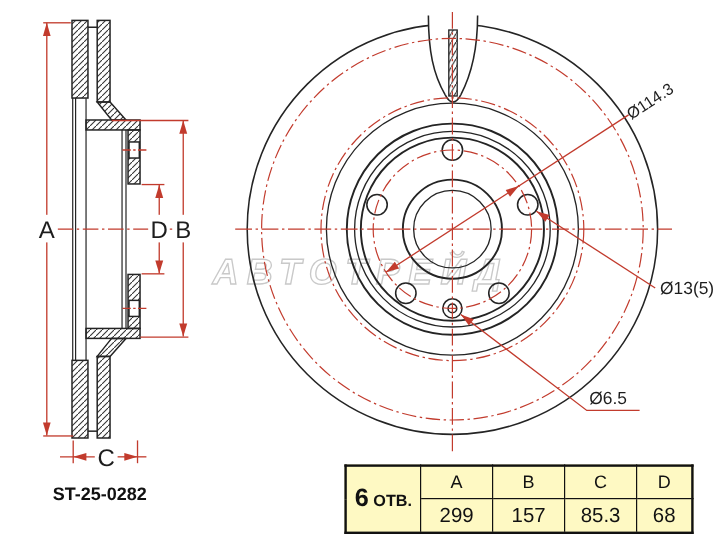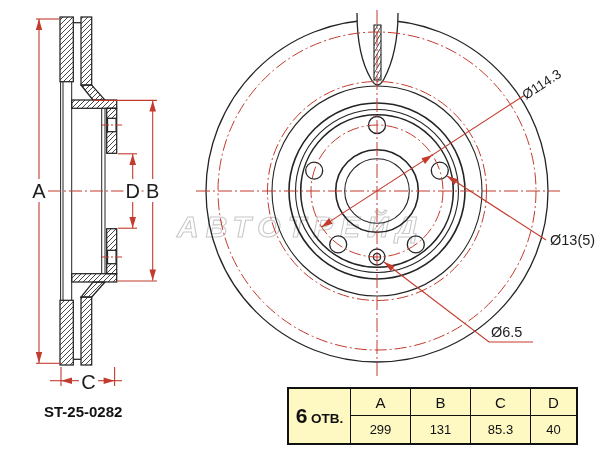--- a/index.html
+++ b/index.html
@@ -12,21 +12,21 @@
     position:absolute; left:287px; top:387px;
     border-collapse:collapse; table-layout:fixed;
     background:#fef9c3; border:2.5px solid #111;
   }
   table.dims td {
     border:1.6px solid #111; text-align:center; vertical-align:middle;
     color:#111; padding:0;
   }
   td.holes { width:61px; font-weight:bold; }
   td.hdr  { height:26px; font-size:15px; }
-  td.val  { height:27px; font-size:13px; }
+  td.val  { height:27px; font-size:17px; }
   .col-a, .col-b, .col-c { width:59px; }
   .col-d { width:45px; }
   .holes-num { font-size:21px; font-weight:bold; }
   .holes-txt { font-size:13.5px; font-weight:bold; }
   text { font-family:"Liberation Sans", sans-serif; }
 </style>
 </head>
 <body>
 
 <div id="stage">
@@ -170,20 +170,20 @@
     <td class="holes" rowspan="2">
       <span class="holes-num">6</span><span class="holes-txt"> ОТВ.</span>
     </td>
     <td class="hdr col-a">A</td>
     <td class="hdr col-b">B</td>
     <td class="hdr col-c">C</td>
     <td class="hdr col-d">D</td>
   </tr>
   <tr>
     <td class="val col-a">299</td>
-    <td class="val col-b">131</td>
+    <td class="val col-b">157</td>
     <td class="val col-c">85.3</td>
-    <td class="val col-d">40</td>
+    <td class="val col-d">68</td>
   </tr>
 </tbody>
     </table>
 
 </div>
 
 </body></html>

